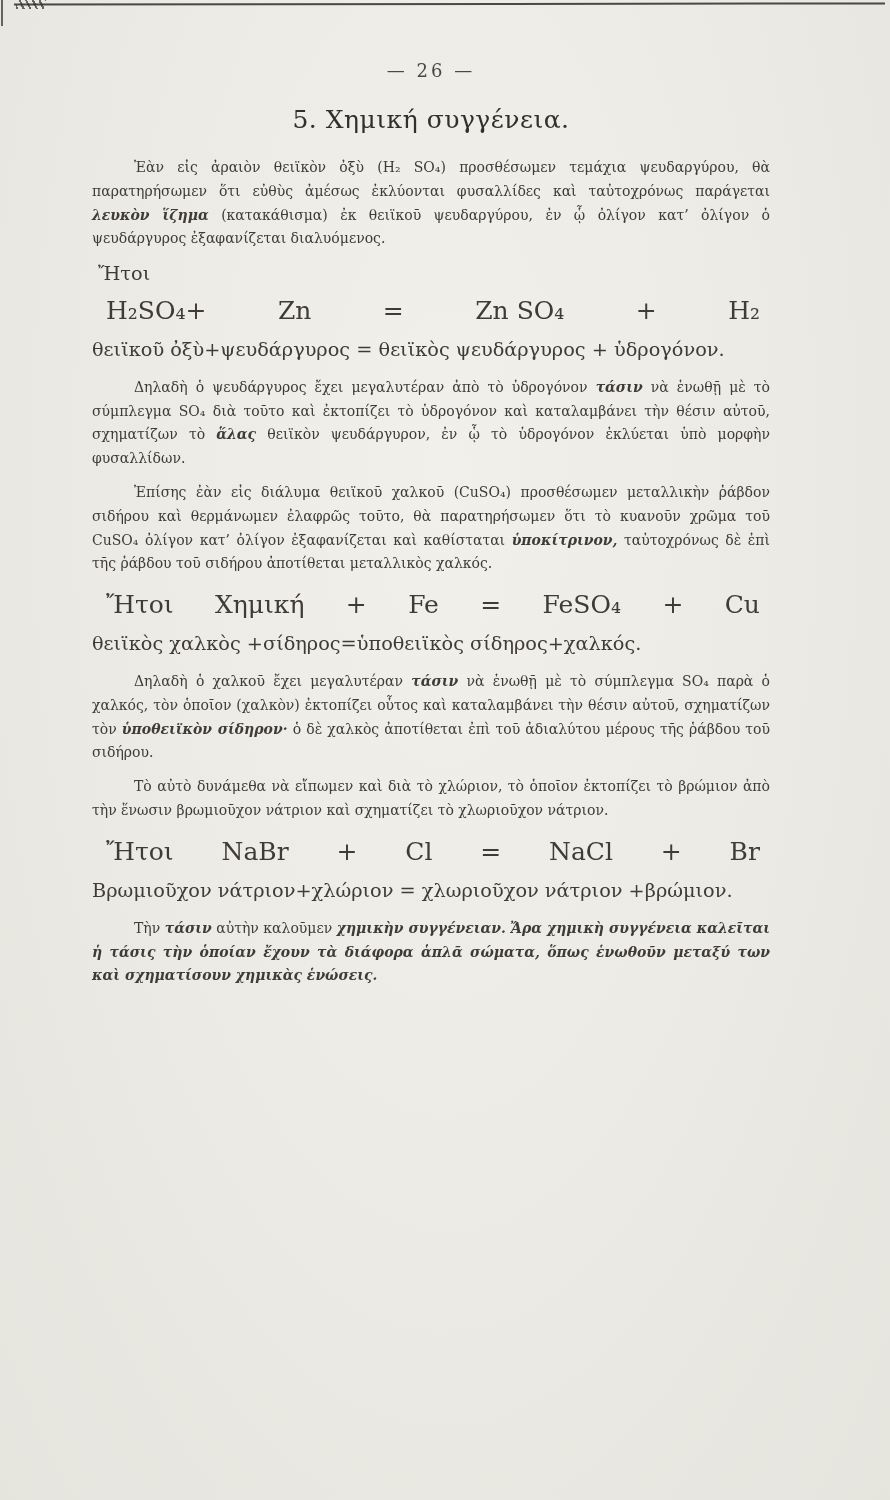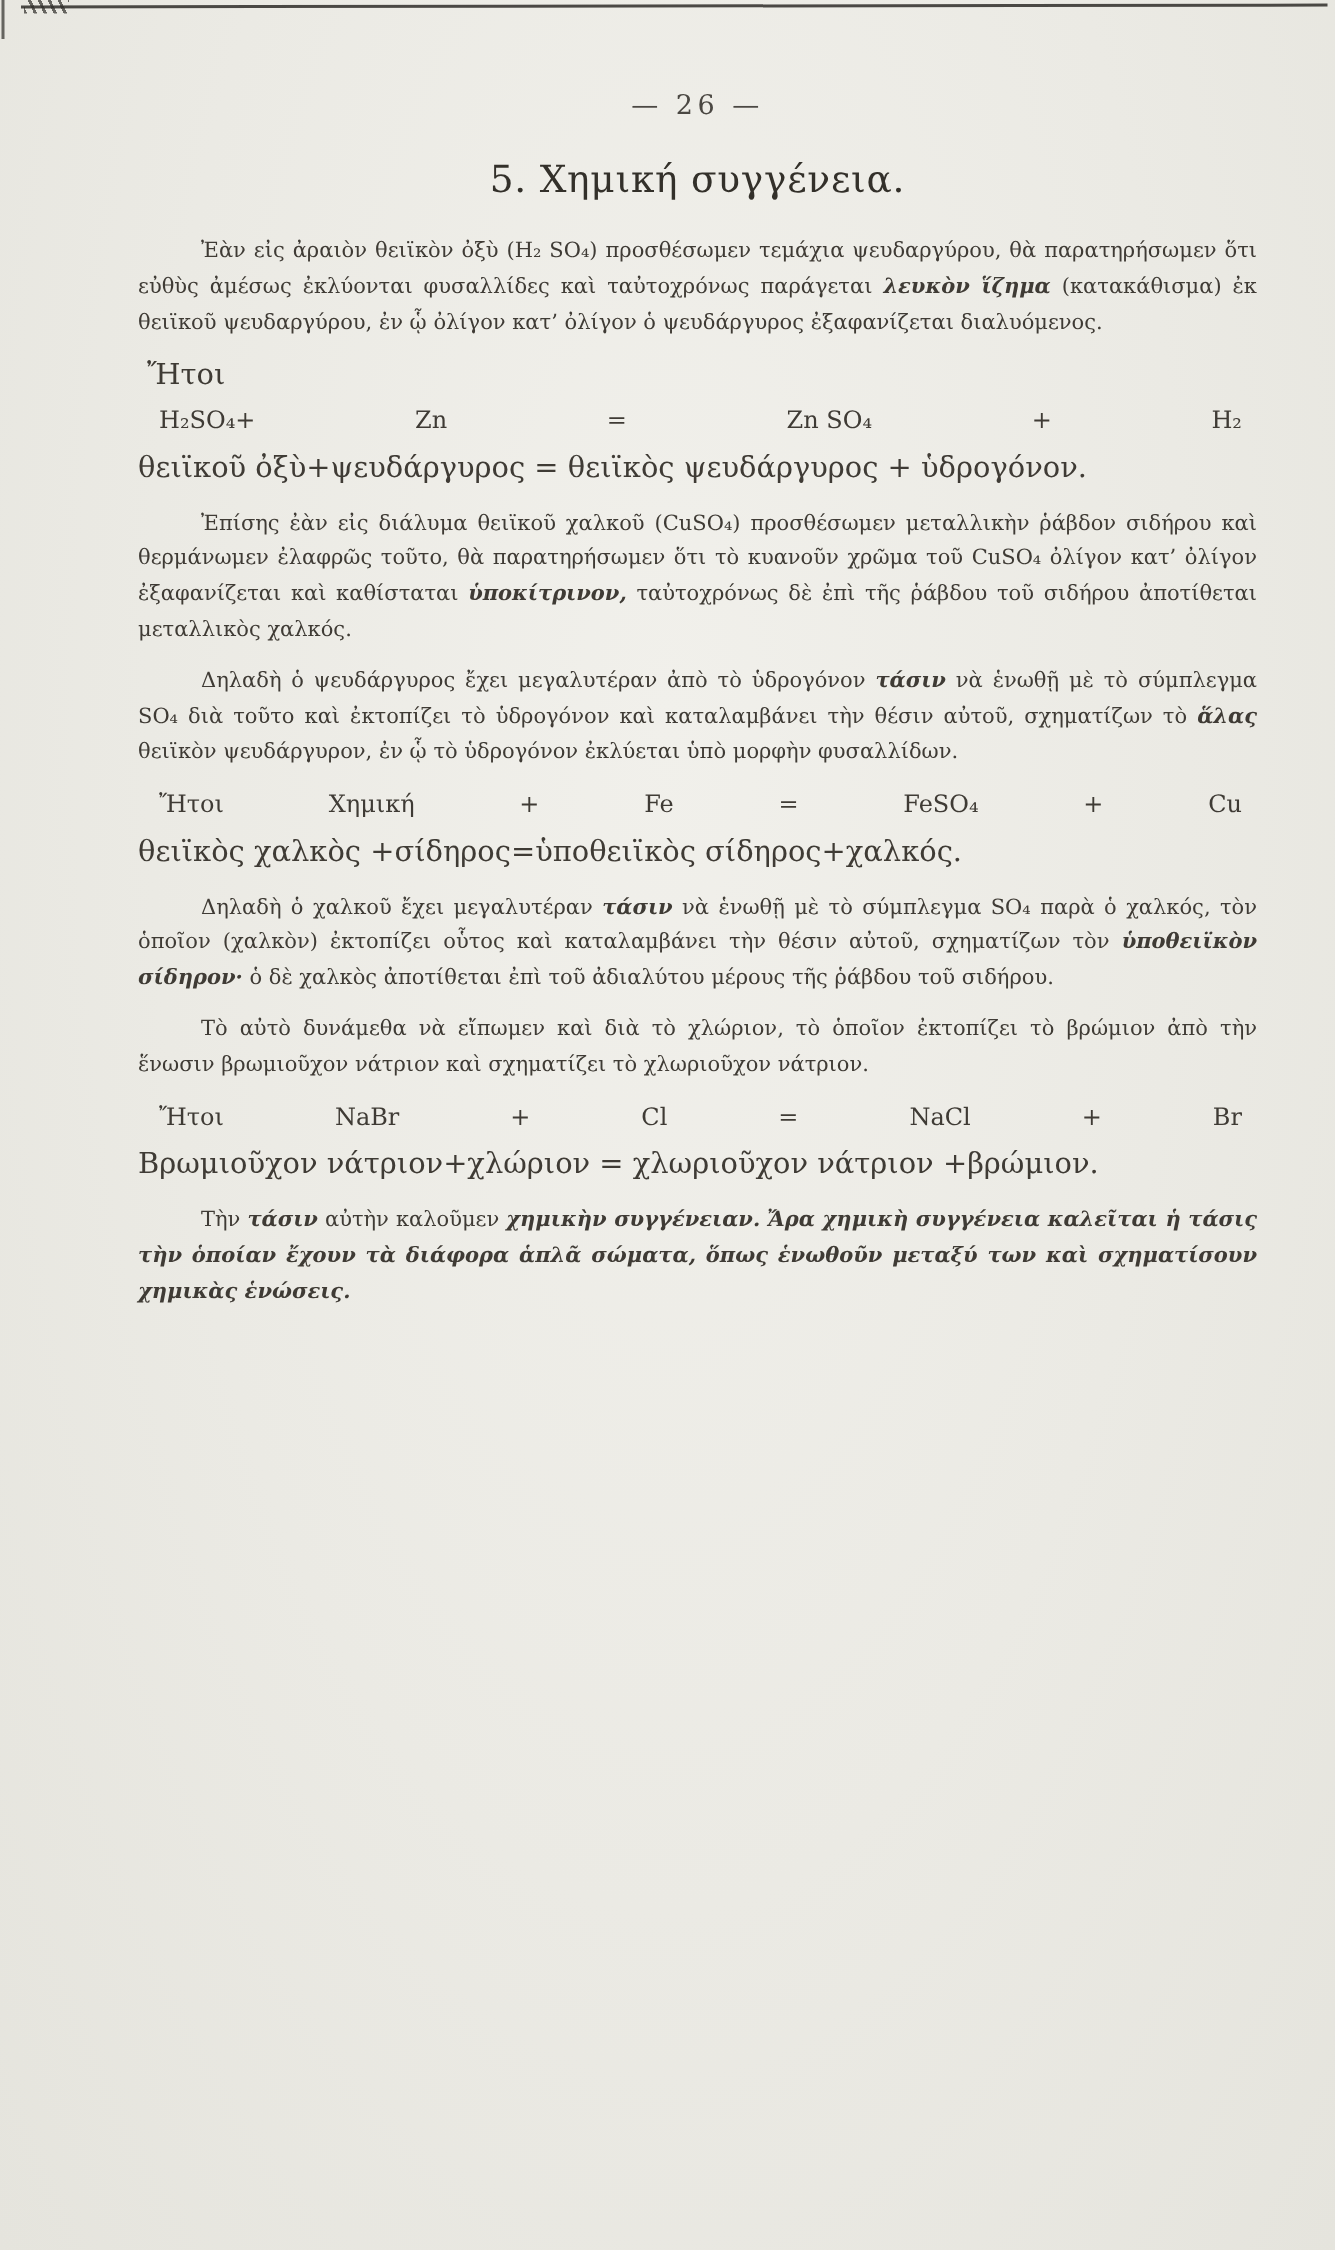--- a/index.html
+++ b/index.html
@@ -2,21 +2,21 @@
 <html lang="el"><head>
 <meta charset="utf-8">
 <style>
   html, body { margin: 0; padding: 0; background: #d9d7d1; }
   .page {
     position: relative;
     width: 890px;
     height: 1500px;
     margin: 0 auto;
     box-sizing: border-box;
-    padding: 60px 52px 40px 92px;
+    padding: 60px 120px 40px 92px;
     background: radial-gradient(ellipse at 50% 32%, #f1f0eb 0%, #ebeae4 55%, #e5e4dd 100%);
     font-family: "DejaVu Serif", "Liberation Serif", serif;
     color: #3f3b35;
     overflow: hidden;
   }
   
   .rule-top {
     position: absolute; top: 3px; left: 14px; right: 5px; height: 2px;
     background: #2e2c28; transform: rotate(-0.08deg); opacity: .85;
   }
@@ -39,21 +39,21 @@
   }
   p.bodytext {
     font-size: 14px; line-height: 1.7; text-align: justify;
     text-indent: 42px; margin: 10px 0 0 0;
   }
   .bi { font-weight: 700; font-style: italic; }
   .eq-block { margin: 8px 0 6px 0; }
   .eq-label { font-size: 19.3px; line-height: 1.6; padding-left: 6px; }
   .eq-row {
     display: flex; justify-content: space-between; align-items: flex-end;
-    font-size: 16px; line-height: 1.6; padding: 1px 10px 1px 14px;
+    font-size: 25px; line-height: 1.6; padding: 1px 10px 1px 14px;
   }
   .eq-row .term { white-space: nowrap; }
   .eq-caption { font-size: 19.3px; line-height: 1.65; margin-top: 2px; }
 </style>
 </head>
 <body>
 
 <div class="page">
 
   <div class="rule-top"></div>
@@ -72,23 +72,23 @@
       <span class="term">H₂SO₄+</span>
       <span class="term">Zn</span>
       <span class="term">=</span>
       <span class="term">Zn SO₄</span>
       <span class="term">+</span>
       <span class="term">H₂</span>
     </div>
     <div class="eq-caption">θειϊκοῦ ὀξὺ+ψευδάργυρος = θειϊκὸς ψευδάργυρος + ὑδρογόνον.</div>
   </div>
 
+  <p class="bodytext"><span>Δηλαδὴ ὁ ψευδάργυρος ἔχει μεγαλυτέραν ἀπὸ τὸ ὑδρογόνον </span><span class="bi">τάσιν</span><span> νὰ ἑνωθῇ μὲ τὸ σύμπλεγμα SO₄ διὰ τοῦτο καὶ ἐκτοπίζει τὸ ὑδρογόνον καὶ καταλαμβάνει τὴν θέσιν αὐτοῦ, σχηματίζων τὸ </span><span class="bi">ἅλας</span><span> θειϊκὸν ψευδάργυρον, ἐν ᾧ τὸ ὑδρογόνον ἐκλύεται ὑπὸ μορφὴν φυσαλλίδων.</span></p>
+
   <p class="bodytext"><span>Ἐπίσης ἐὰν εἰς διάλυμα θειϊκοῦ χαλκοῦ (CuSO₄) προσθέσωμεν μεταλλικὴν ῥάβδον σιδήρου καὶ θερμάνωμεν ἐλαφρῶς τοῦτο, θὰ παρατηρήσωμεν ὅτι τὸ κυανοῦν χρῶμα τοῦ CuSO₄ ὀλίγον κατ’ ὀλίγον ἐξαφανίζεται καὶ καθίσταται </span><span class="bi">ὑποκίτρινον,</span><span> ταὐτοχρόνως δὲ ἐπὶ τῆς ῥάβδου τοῦ σιδήρου ἀποτίθεται μεταλλικὸς χαλκός.</span></p>
-
-  <p class="bodytext"><span>Δηλαδὴ ὁ ψευδάργυρος ἔχει μεγαλυτέραν ἀπὸ τὸ ὑδρογόνον </span><span class="bi">τάσιν</span><span> νὰ ἑνωθῇ μὲ τὸ σύμπλεγμα SO₄ διὰ τοῦτο καὶ ἐκτοπίζει τὸ ὑδρογόνον καὶ καταλαμβάνει τὴν θέσιν αὐτοῦ, σχηματίζων τὸ </span><span class="bi">ἅλας</span><span> θειϊκὸν ψευδάργυρον, ἐν ᾧ τὸ ὑδρογόνον ἐκλύεται ὑπὸ μορφὴν φυσαλλίδων.</span></p>
 
   <div class="eq-block">
     <div class="eq-row">
       <span class="term">Ἤτοι</span>
       <span class="term">Χημική</span>
       <span class="term">+</span>
       <span class="term">Fe</span>
       <span class="term">=</span>
       <span class="term">FeSO₄</span>
       <span class="term">+</span>

